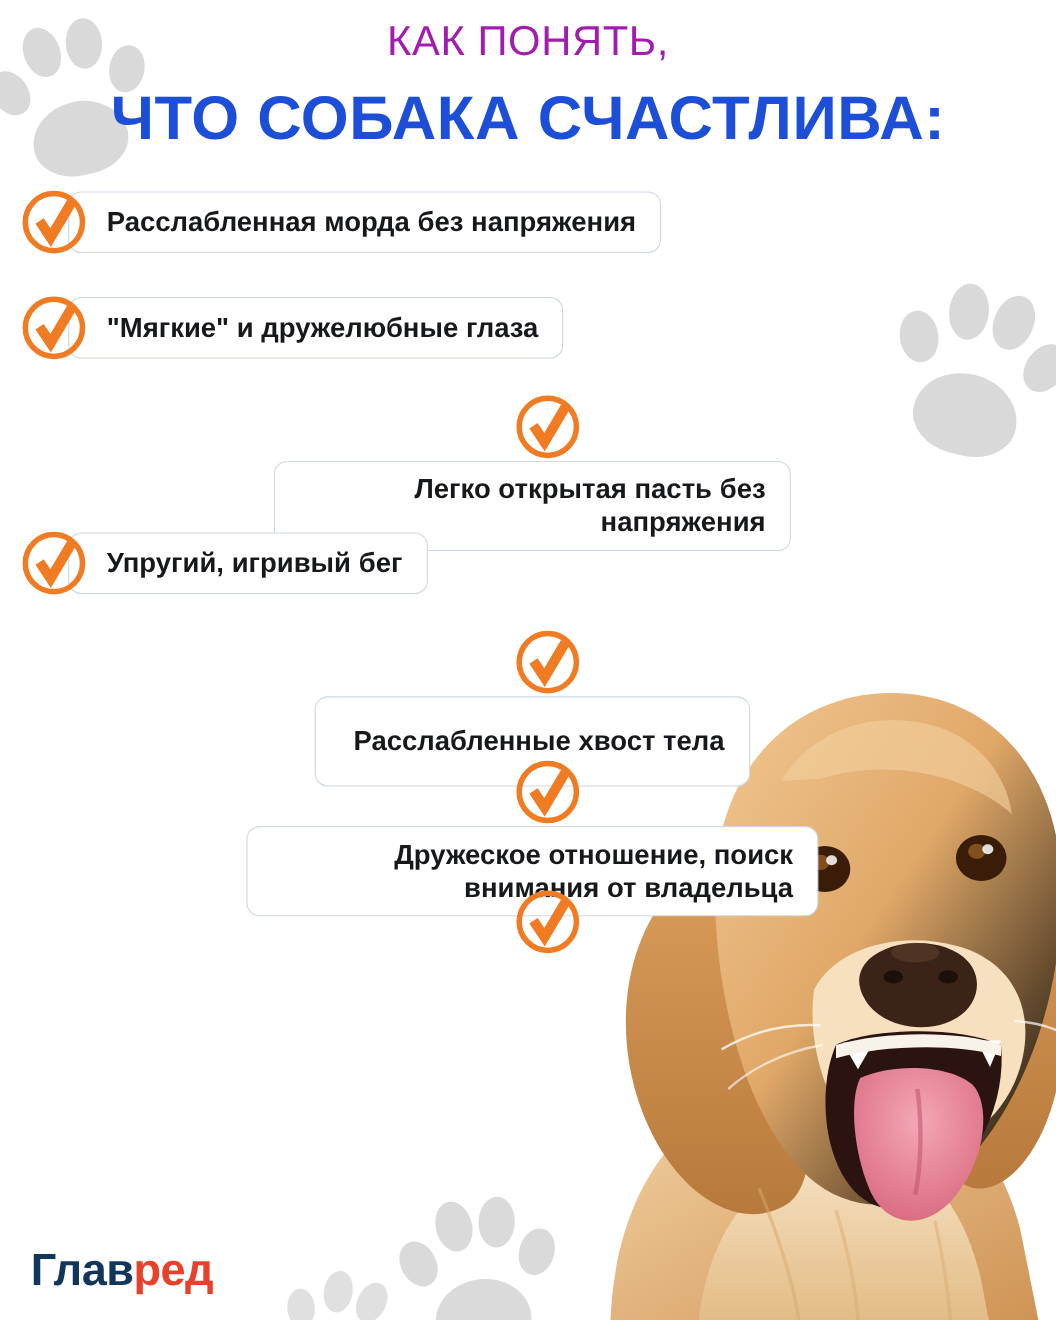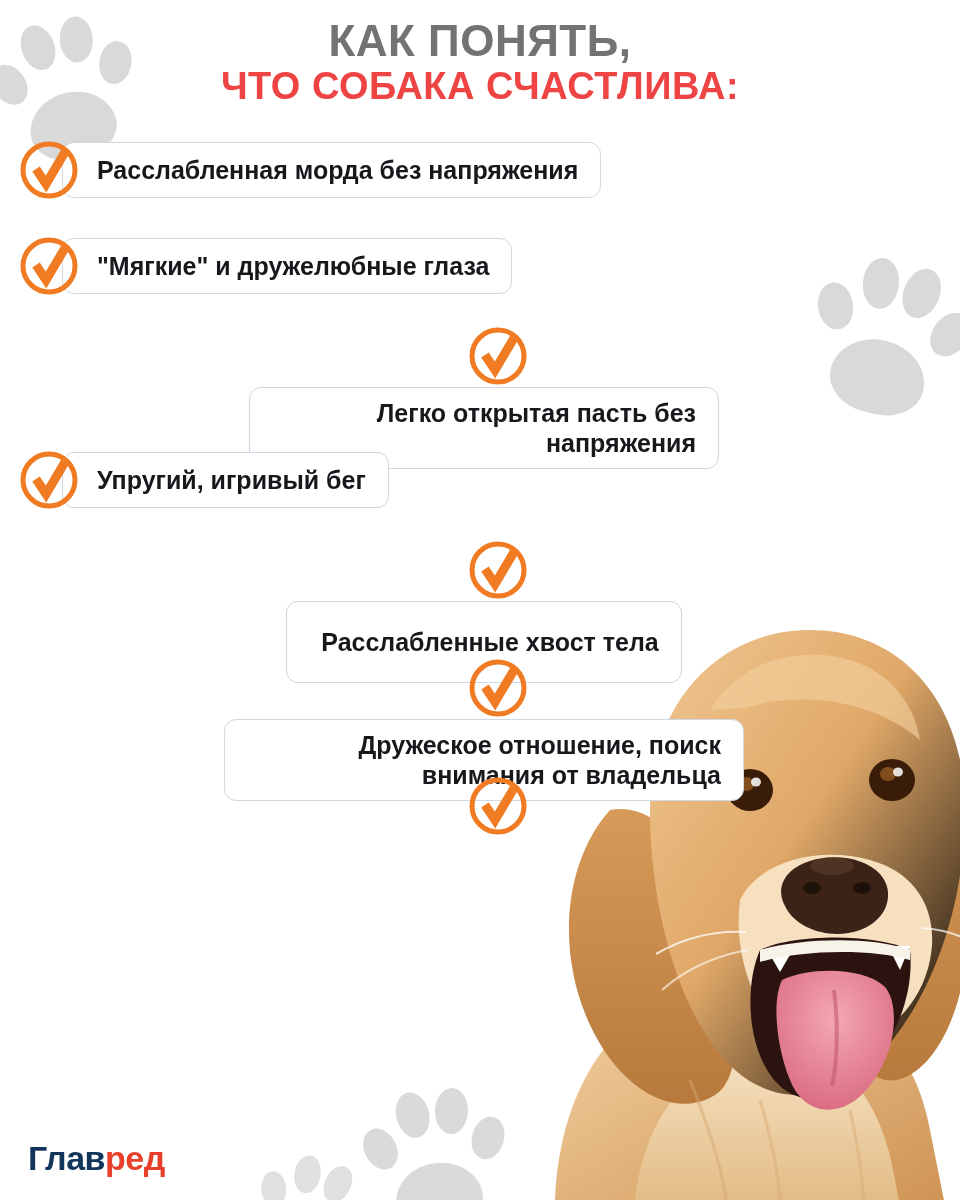--- a/index.html
+++ b/index.html
@@ -61,34 +61,34 @@
 
   
   .headline {
     position: relative;
     z-index: 3;
     text-align: center;
     padding-top: 18px;
   }
   .headline .line1 {
     display: block;
-    color: #737373;
-    font-size: 44px;
-    font-weight: bold;
+    color: #a21caf;
+    font-size: 38px;
+    font-weight: normal;
     letter-spacing: 0.5px;
     line-height: 1.06;
   }
   .headline .line2 {
     display: block;
-    color: #ef4444;
-    font-size: 38px;
+    color: #1d4ed8;
+    font-size: 56px;
     font-weight: bold;
     letter-spacing: 0.5px;
     line-height: 1.12;
-    margin-top: 0;
+    margin-top: 18px;
   }
 
   
   .list {
     position: relative;
     z-index: 3;
     margin-top: 26px;
     padding-left: 8px;
   }
   .item {
@@ -125,21 +125,21 @@
   }
   .item.two-line { height: 96px; flex-direction: column; }
   .item.two-line .bubble { min-height: 82px; }
 
   
   .logo {
     position: absolute;
     left: 28px;
     bottom: 22px;
     z-index: 5;
-    font-size: 34px;
+    font-size: 41px;
     font-weight: bold;
     letter-spacing: -0.5px;
   }
   .logo .glav { color: #12355b; }
   .logo .red { color: #e8402a; }
 </style>
 </head>
 <body>
 
 <div class="poster">

